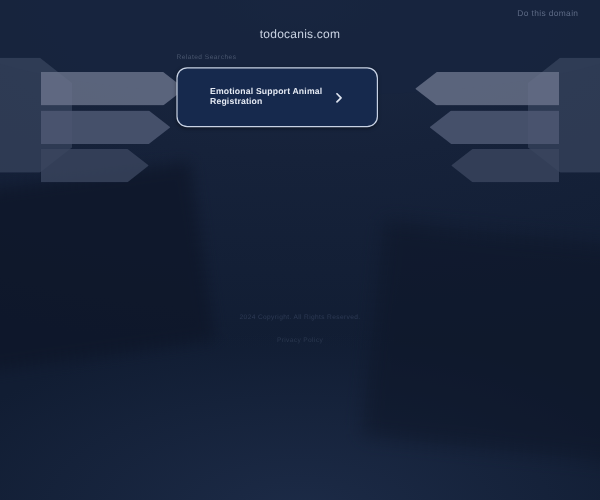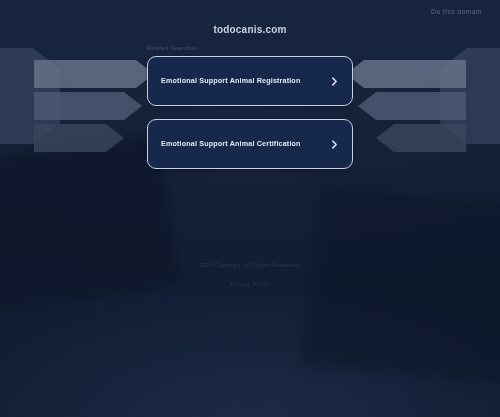--- a/index.html
+++ b/index.html
@@ -143,21 +143,21 @@
     text-decoration: none;
   }
 
   .domain-title {
     position: absolute;
     top: 24px;
     left: 0;
     width: 100%;
     text-align: center;
     font-size: 10px;
-    font-weight: bold;
+    font-weight: normal;
     letter-spacing: 0.2px;
     color: #c9d2e2;
   }
 
   .related-label {
     position: absolute;
     left: 147px;
     top: 45px;
     font-size: 5.5px;
     letter-spacing: 0.4px;
@@ -171,24 +171,24 @@
     top: 56px;
     width: 206px;
   }
 
   .link-btn {
     position: relative;
     display: flex;
     align-items: center;
     justify-content: space-between;
     box-sizing: border-box;
-    width: 206px;
+    width: 168px;
     height: 50px;
     margin-bottom: 13px;
-    padding: 0 13px;
+    padding: 0 27px;
     background: #16294d;
     border: 1.4px solid #c8d2e4;
     border-radius: 9px;
     text-decoration: none;
     box-shadow: 0 1px 3px rgba(0,0,0,0.35);
   }
   .link-btn .lbl {
     font-size: 7.2px;
     font-weight: bold;
     color: #e4e9f3;
@@ -257,28 +257,20 @@
 
     <a class="link-btn" href="#">
       <span class="lbl">Emotional Support Animal Registration</span>
       <span class="chev">
         <svg viewBox="0 0 16 16" fill="none" stroke="currentColor" stroke-width="2.6" stroke-linecap="round" stroke-linejoin="round">
           <polyline points="5,2 11,8 5,14"></polyline>
         </svg>
       </span>
     </a>
 
-    <a class="link-btn" href="#">
-      <span class="lbl">Emotional Support Animal Certification</span>
-      <span class="chev">
-        <svg viewBox="0 0 16 16" fill="none" stroke="currentColor" stroke-width="2.6" stroke-linecap="round" stroke-linejoin="round">
-          <polyline points="5,2 11,8 5,14"></polyline>
-        </svg>
-      </span>
-    </a>
 
 
   </div>
 
   <div class="footer">
     <p class="copy">2024 Copyright. All Rights Reserved.</p>
     <a class="privacy" href="#">Privacy Policy</a>
   </div>
 
 </div>

